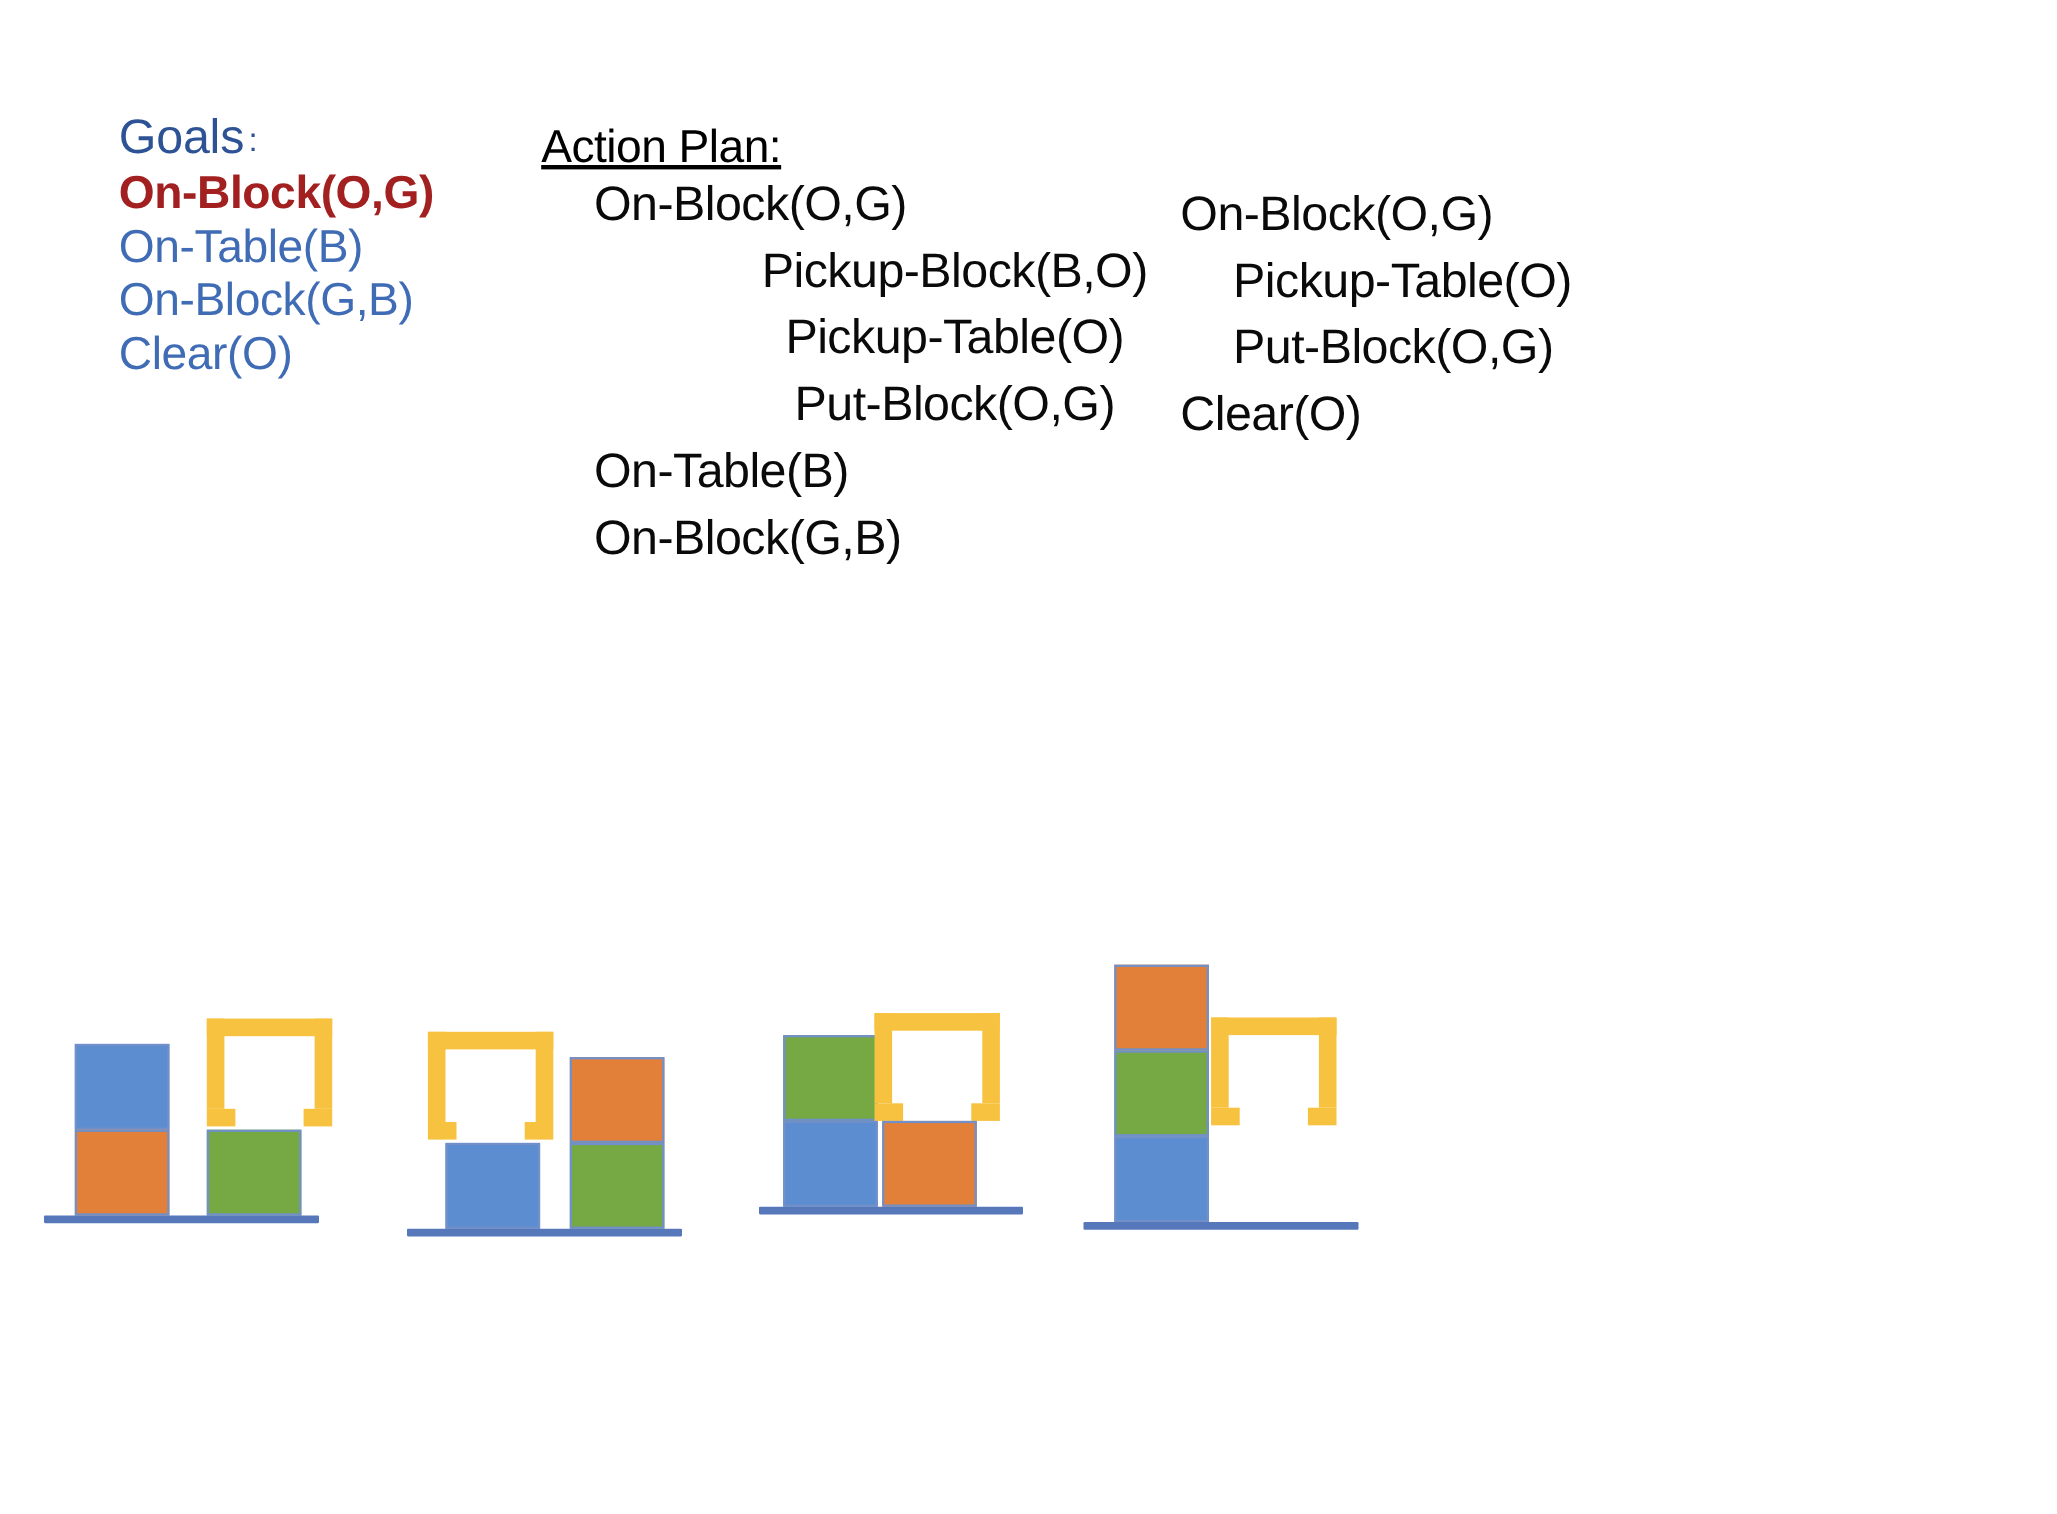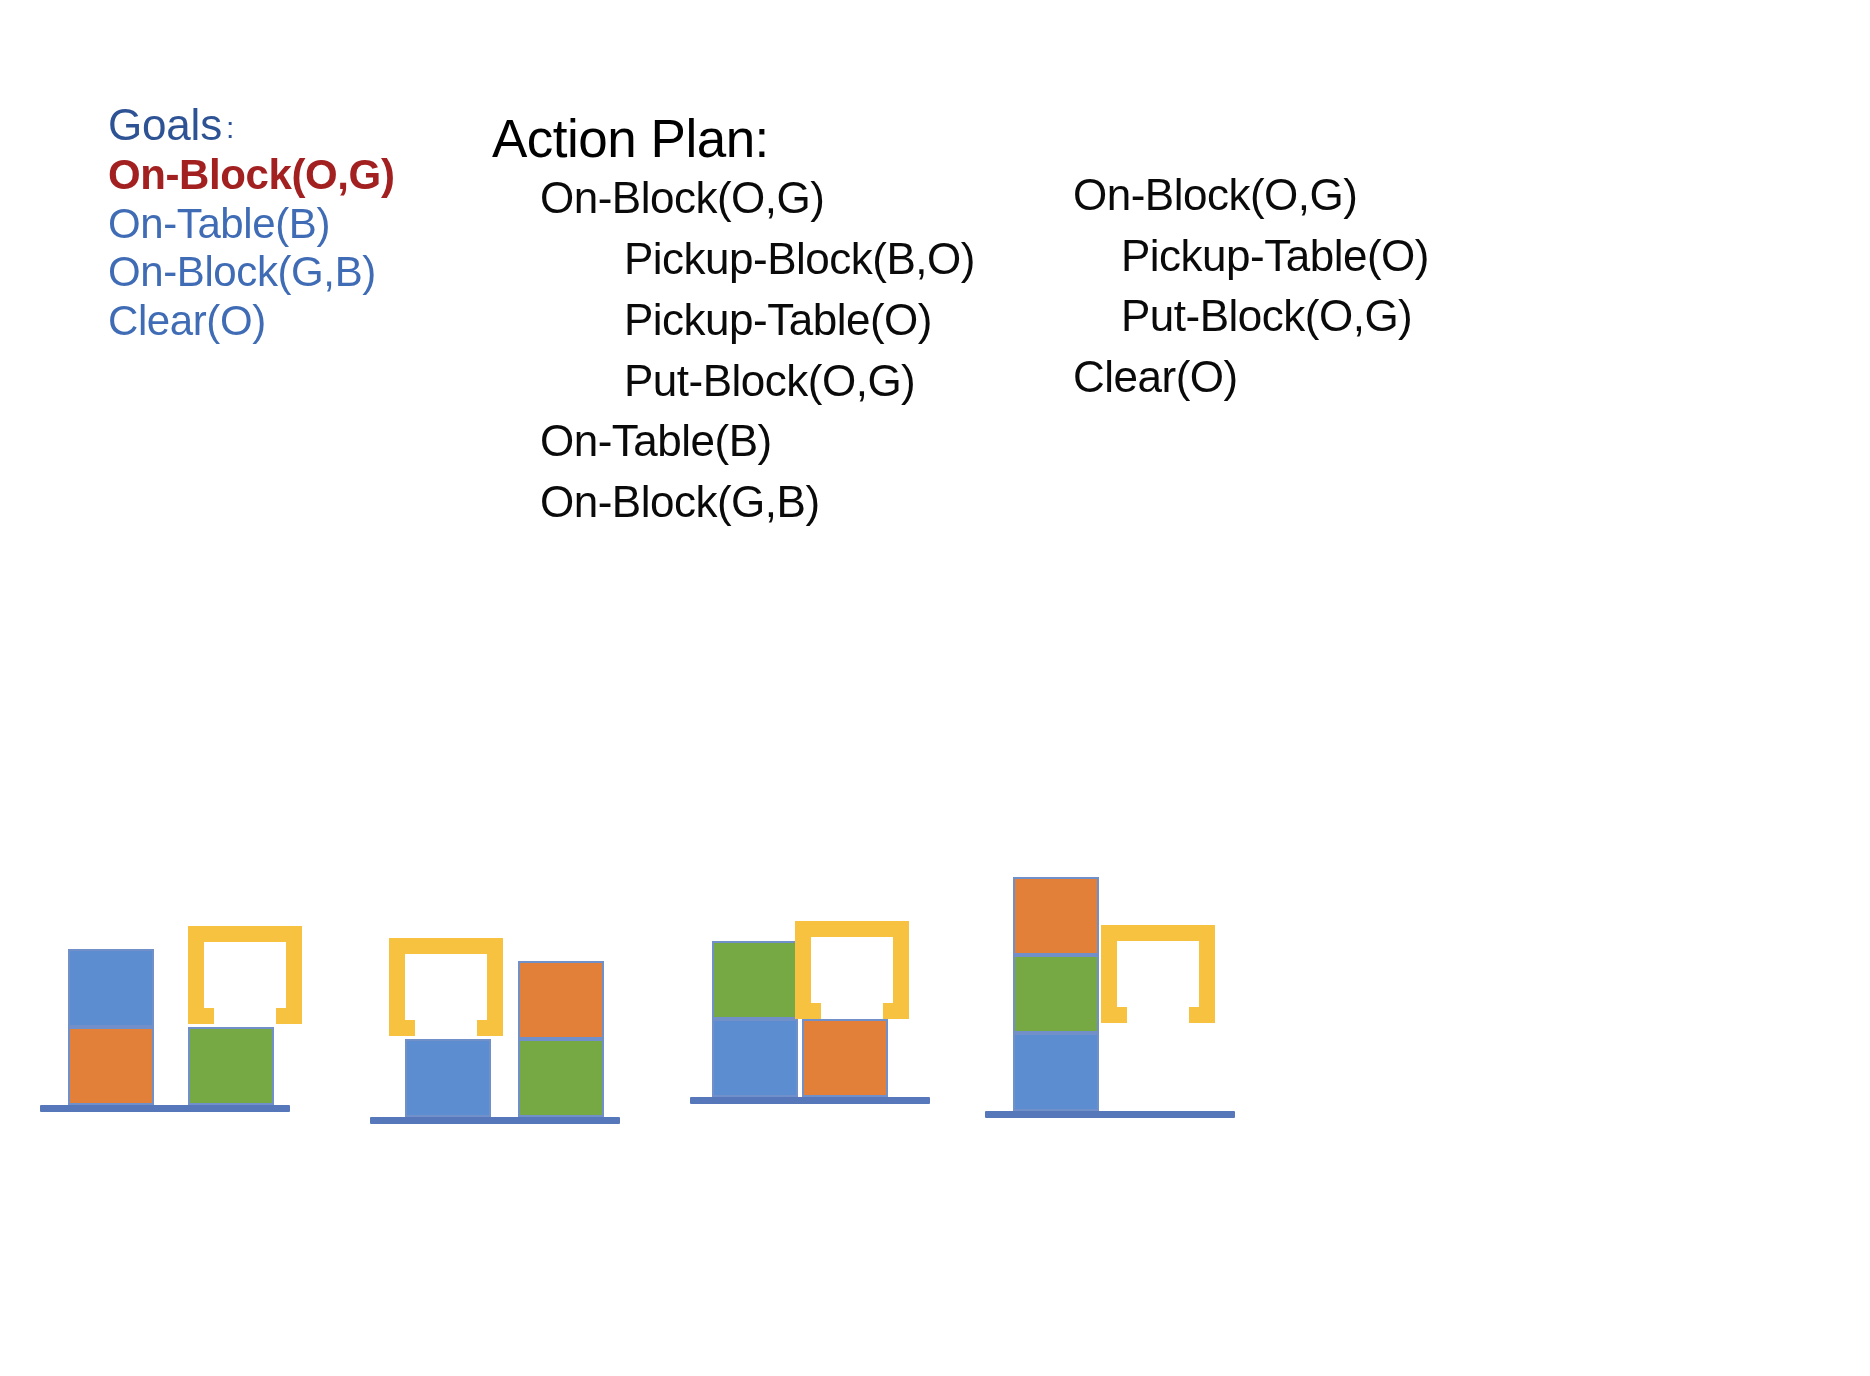--- a/index.html
+++ b/index.html
@@ -61,36 +61,37 @@
     top: 62px;
     width: 620px;
   }
   .plan-right-col {
     position: absolute;
     left: 1073px;
     top: 118px;
     width: 560px;
   }
   .plan-head {
-    font-size: 53px;
+    font-size: 42px;
     color: #000000;
     line-height: 1.12;
     white-space: nowrap;
     letter-spacing: -0.5px;
+    text-decoration: underline;
   }
   .plan-line {
     font-size: 44px;
     color: #0a0a0a;
     line-height: 1.38;
     white-space: nowrap;
     letter-spacing: -0.5px;
   }
   .ind-0 { padding-left: 0px; }
   .ind-1 { padding-left: 48px; }
-  .ind-2 { padding-left: 132px; }
+  .ind-2 { padding-left: 132px; text-align: center; }
 
   
   .scene {
     position: absolute;
   }
   .block {
     position: absolute;
     box-sizing: border-box;
     border: 2px solid #7190c9;
   }

